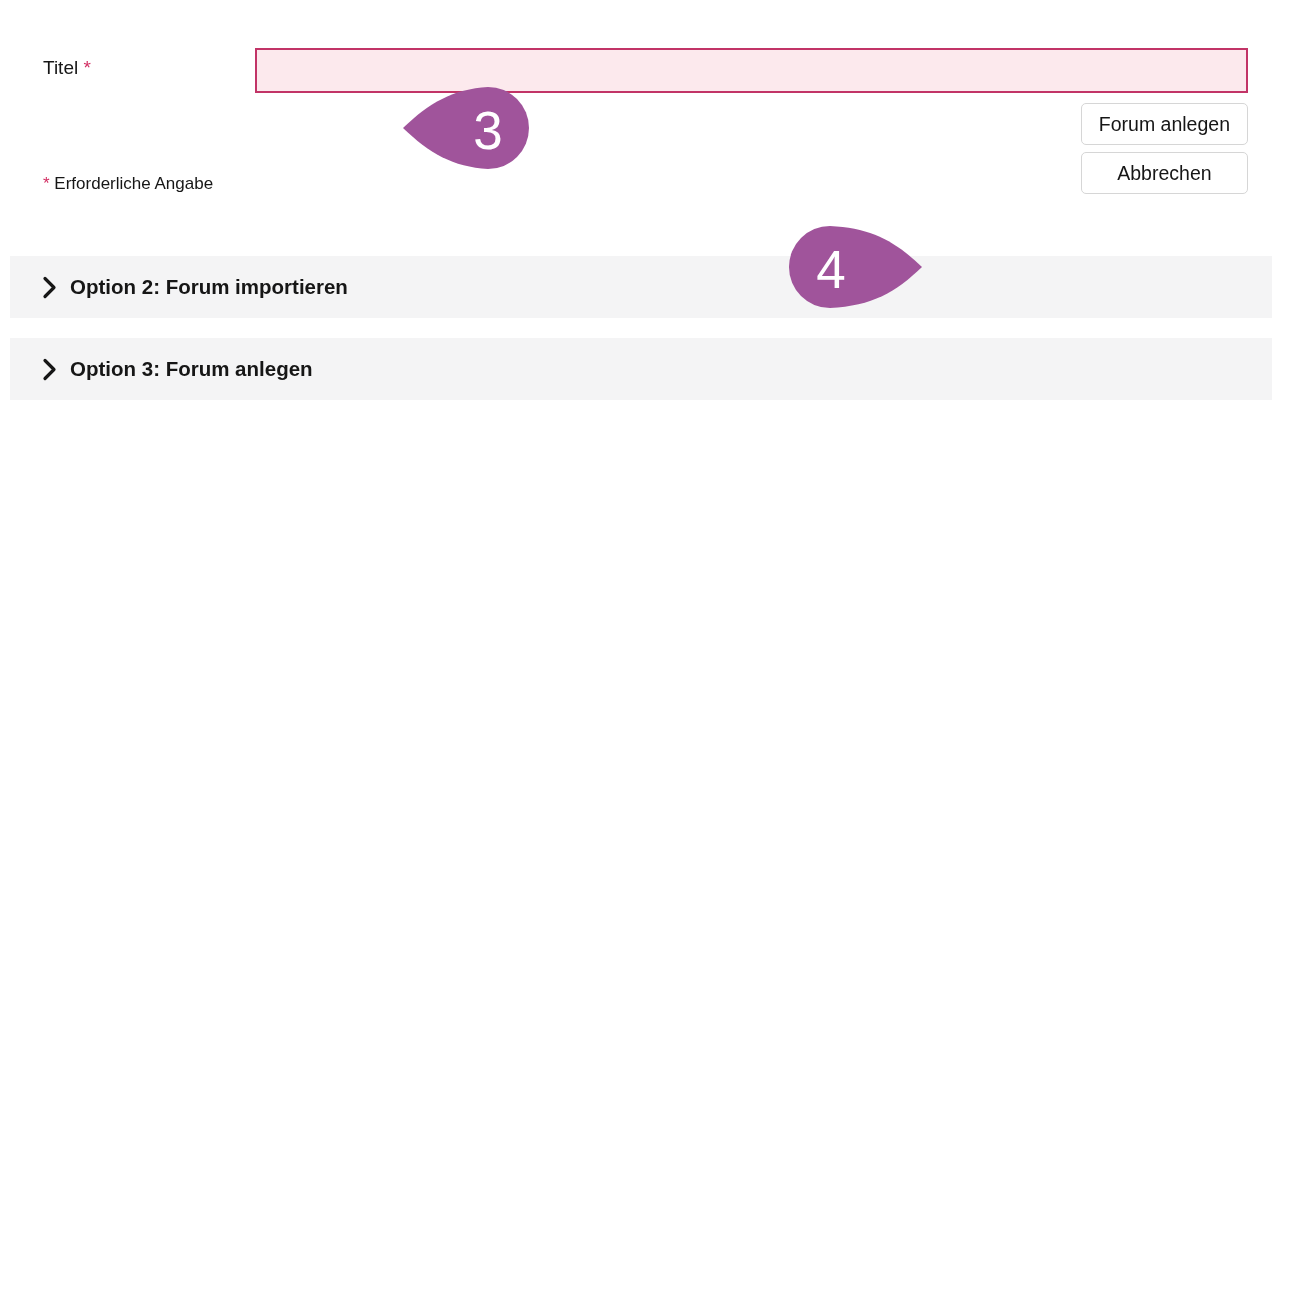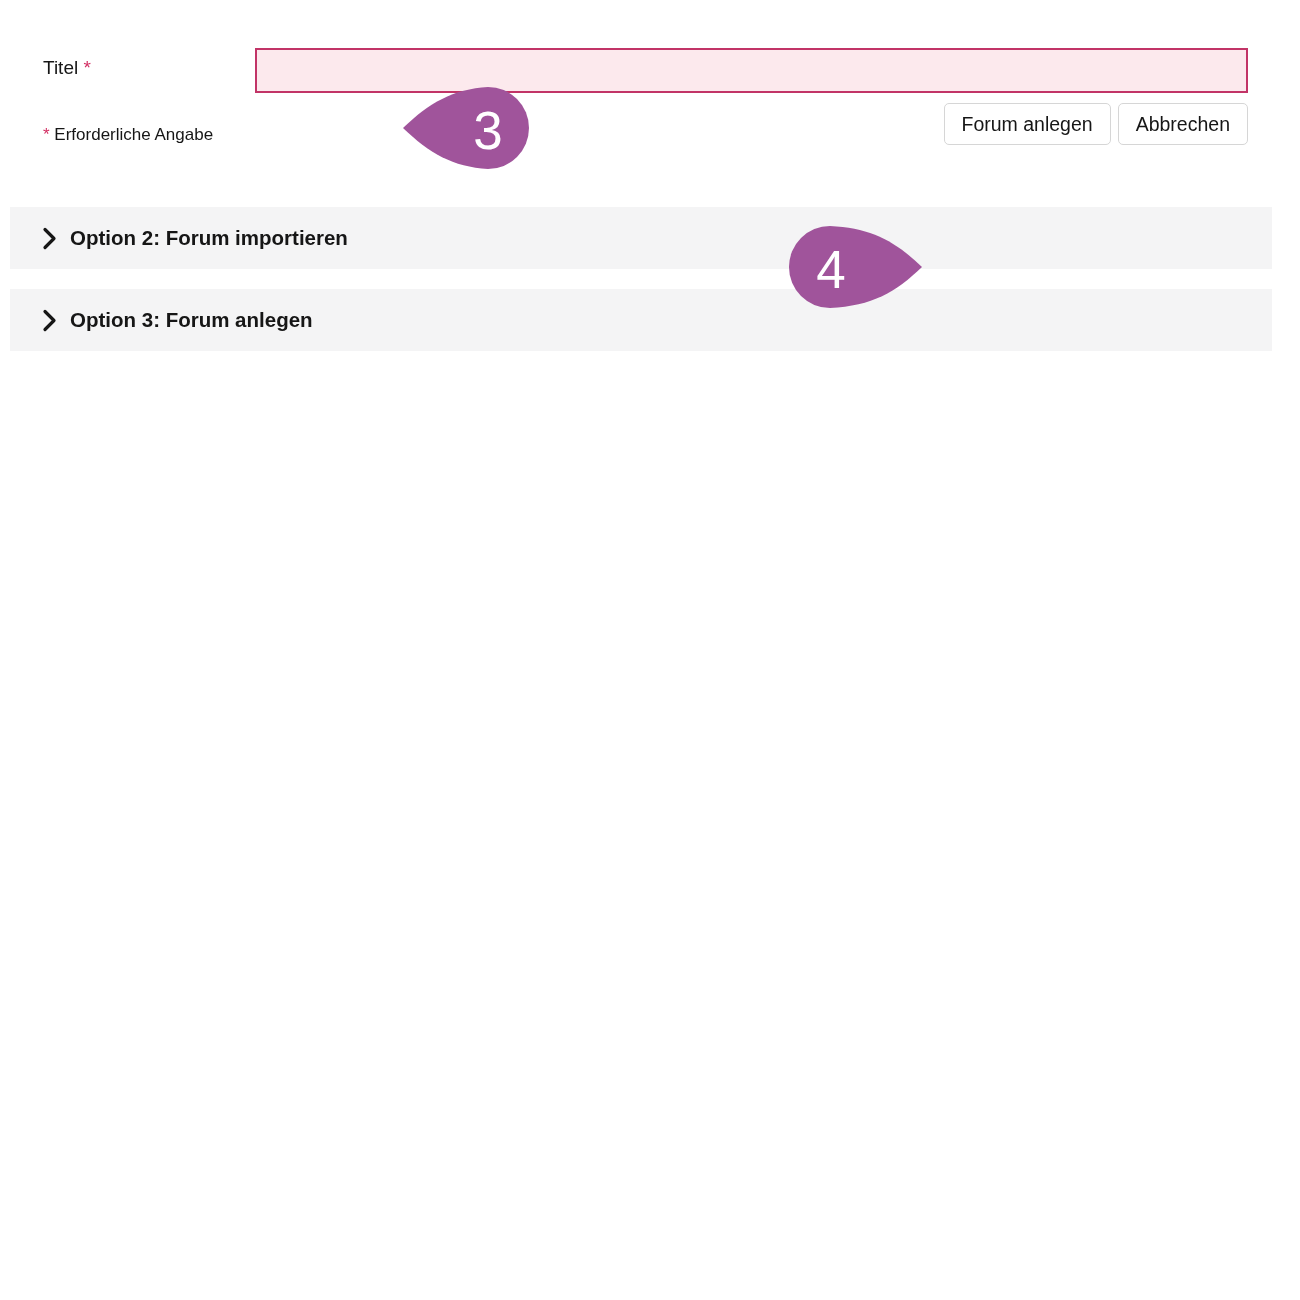--- a/index.html
+++ b/index.html
@@ -46,21 +46,21 @@
   .desc-textarea {
     display:block; width:100%; height:73px;
     background:#fff;
     border:2px solid var(--textarea-border,#757575);
     resize:none; font-family:inherit; font-size:19px; padding:6px 10px; outline:none;
   }
   .grip { position:absolute; right:5px; bottom:7px; }
 
   .footer { display:flex; align-items:flex-end; justify-content:space-between; margin-top:10px; }
   .note { font-size:17px; }
-  .btns { display:flex; gap:7px; }
+  .btns { display:flex; gap:7px;flex-direction:column; }
   .btn {
     height:42px; padding:0 17px;
     font-family:inherit; font-size:19.5px; color:var(--text,#161616);
     background:#fff; border:1px solid var(--button-border,#d6d6d6);
     border-radius:5px; cursor:pointer; white-space:nowrap;
   }
 
   .marker { position:absolute; pointer-events:none; }
   #marker-3 { left:403px; top:86px; }
   #marker-4 { left:788px; top:226px; }

